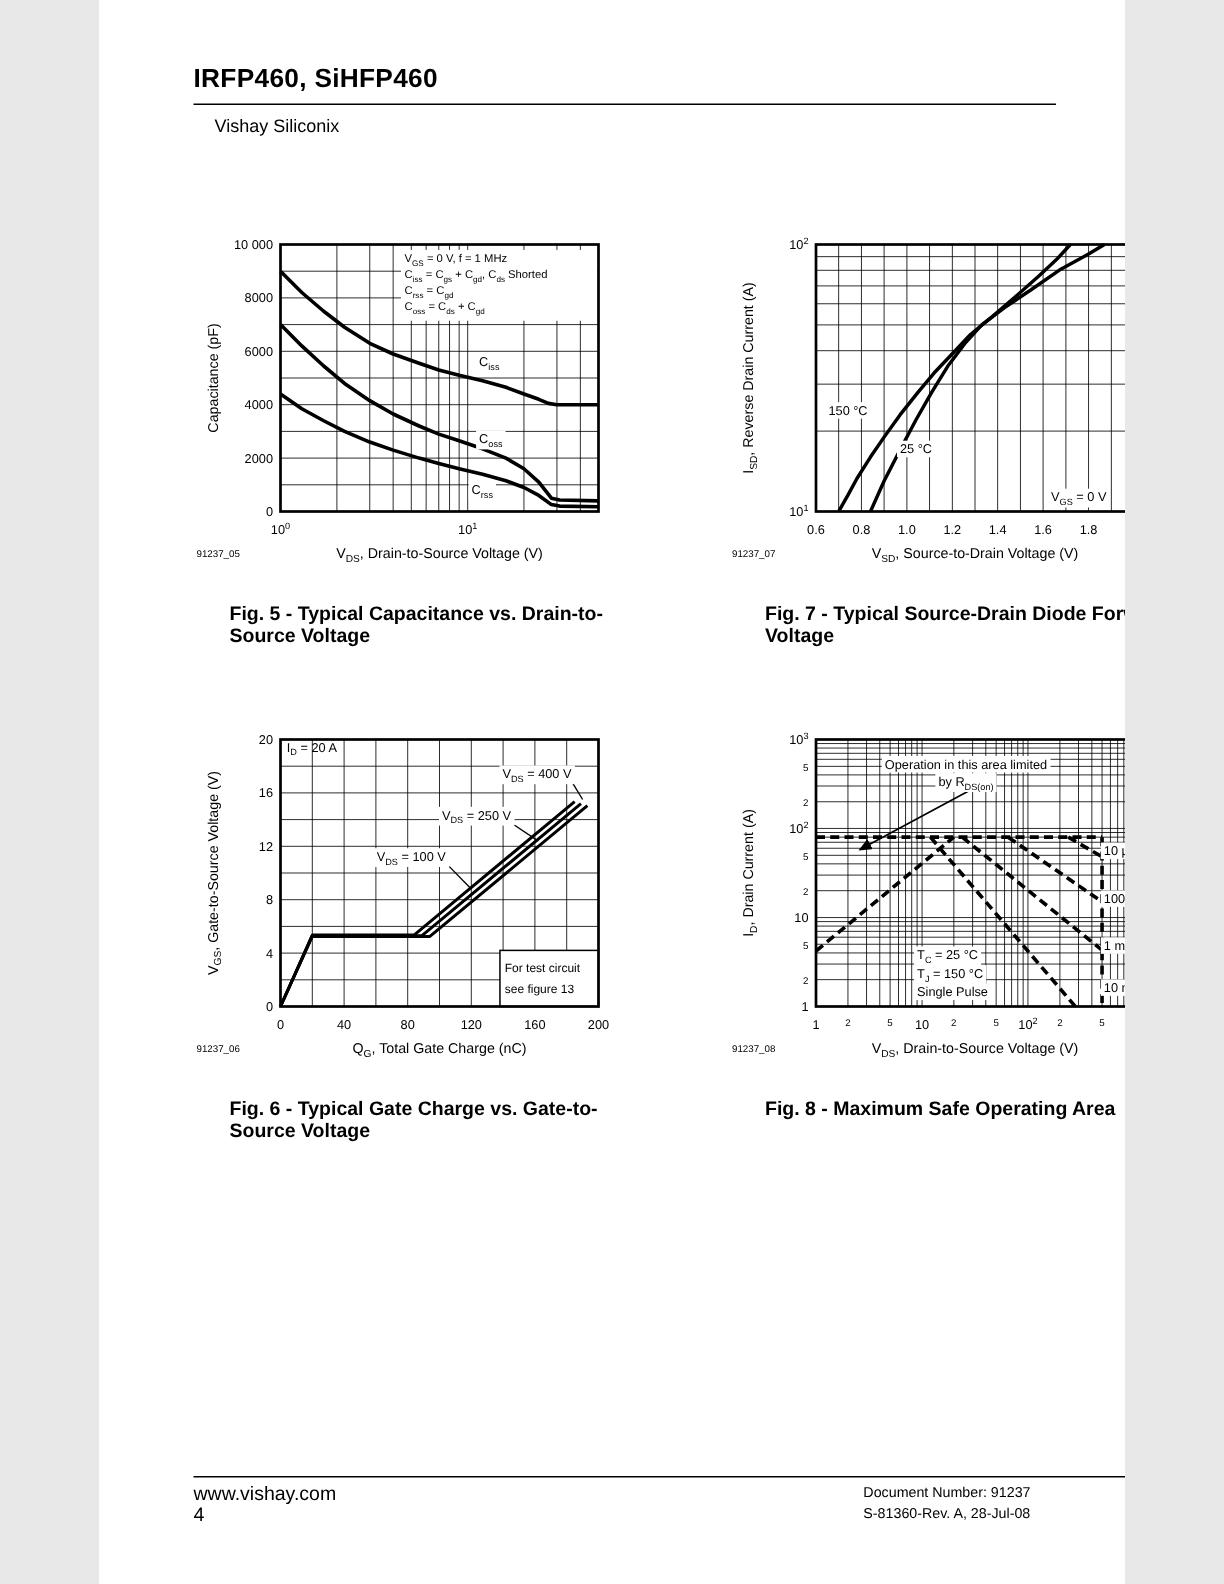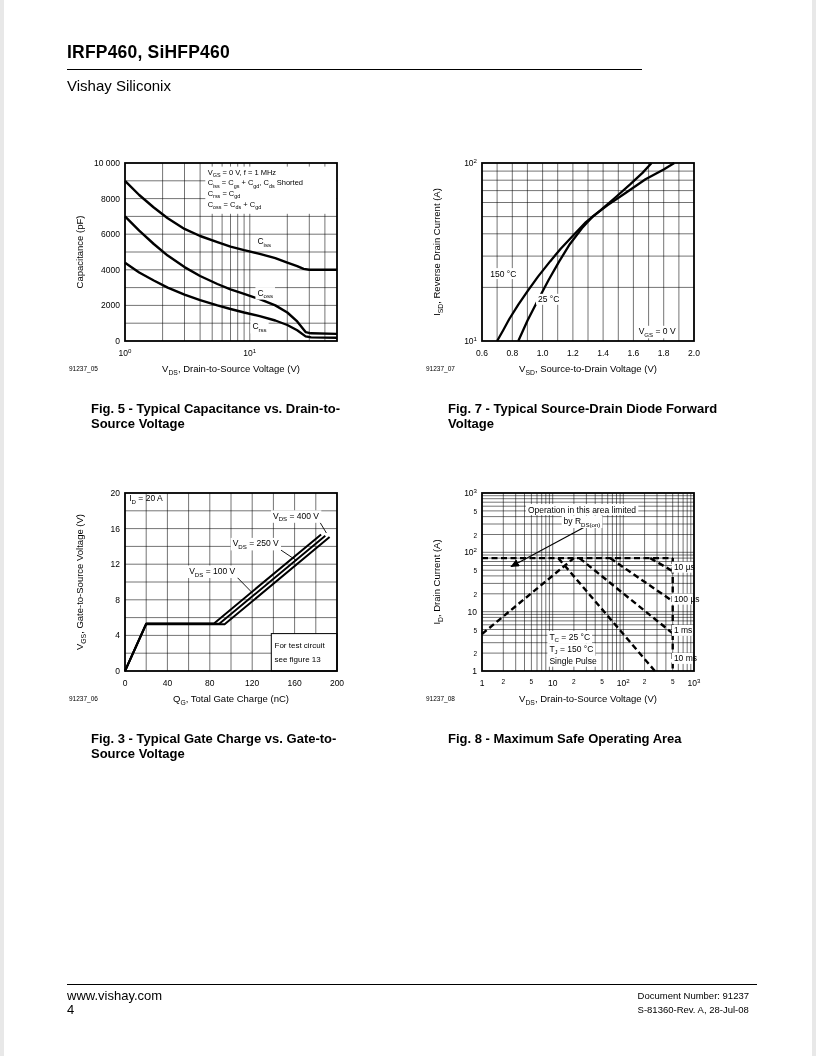--- a/index.html
+++ b/index.html
@@ -1,20 +1,20 @@
 <!DOCTYPE html>
 <html><head>
 <meta charset="utf-8">
 <style>
   html,body{margin:0;padding:0;background:#e8e8e8;}
-  .page{position:relative;width:808px;height:1056px;background:#fff;margin:0 auto;
+  .page{position:relative;width:684px;height:1056px;background:#fff;margin:0 auto;
         font-family:"Liberation Sans",sans-serif;color:#000;overflow:hidden;}
   .hdr-title{position:absolute;left:63px;top:42px;font-size:17.5px;font-weight:bold;letter-spacing:.2px;}
   .hdr-rule{position:absolute;left:63px;top:69px;width:575px;border-top:1.6px solid #000;}
-  .hdr-sub{position:absolute;left:63px;top:77px;font-size:15px;}
+  .hdr-sub{position:absolute;left:77px;top:77px;font-size:12px;}
   .logo{position:absolute;left:650px;top:38px;width:96px;height:72px;}
   .fig{position:absolute;width:290px;height:280px;}
   .fig svg{overflow:visible;display:block;}
   #fig5{left:63px;top:151px;}
   #fig7{left:420px;top:151px;}
   #fig6{left:63px;top:481px;}
   #fig8{left:420px;top:481px;}
   .caption{position:absolute;top:250px;left:24px;width:280px;
            font-size:13px;font-weight:bold;}
   .ftr-rule{position:absolute;left:63px;top:984px;width:690px;border-top:1.2px solid #000;}
@@ -194,21 +194,21 @@
         <text x="53" y="193" font-size="8.5" text-anchor="end" fill="#000"><tspan>0</tspan></text>
         <text x="53" y="157.4" font-size="8.5" text-anchor="end" fill="#000"><tspan>4</tspan></text>
         <text x="53" y="121.8" font-size="8.5" text-anchor="end" fill="#000"><tspan>8</tspan></text>
         <text x="53" y="86.2" font-size="8.5" text-anchor="end" fill="#000"><tspan>12</tspan></text>
         <text x="53" y="50.6" font-size="8.5" text-anchor="end" fill="#000"><tspan>16</tspan></text>
         <text x="53" y="15" font-size="8.5" text-anchor="end" fill="#000"><tspan>20</tspan></text>
         <text x="164" y="221" font-size="9.5" text-anchor="middle" fill="#000"><tspan>Q</tspan><tspan font-size="6.8" dy="2.5">G</tspan><tspan dy="-2.5">, Total Gate Charge (nC)</tspan></text>
         <text x="16" y="101" font-size="9.5" text-anchor="middle" fill="#000" transform="rotate(-90 16 101)"><tspan>V</tspan><tspan font-size="6.8" dy="2.5">GS</tspan><tspan dy="-2.5">, Gate-to-Source Voltage (V)</tspan></text>
         <text x="2" y="220" font-size="6.5" fill="#000">91237_06</text>
       </svg>
-    <figcaption class="caption">Fig. 3 - Typical Gate Charge vs. Gate-to-Source Voltage</figcaption>
+    <figcaption class="caption">Fig. 6 - Typical Gate Charge vs. Gate-to-Source Voltage</figcaption>
   </figure>
 
   <figure class="fig" id="fig8" style="margin:0">
     <svg width="290" height="228" viewBox="0 0 290 228">
         <defs>
           <marker id="arrw3" markerWidth="9" markerHeight="8" refX="7" refY="3.5" orient="auto">
             <path d="M0,0 L8,3.5 L0,7 Z" fill="#000"></path>
           </marker>
         </defs>
         <line x1="79.3" y1="12" x2="79.3" y2="190" stroke="#000" stroke-width="0.55"></line>

